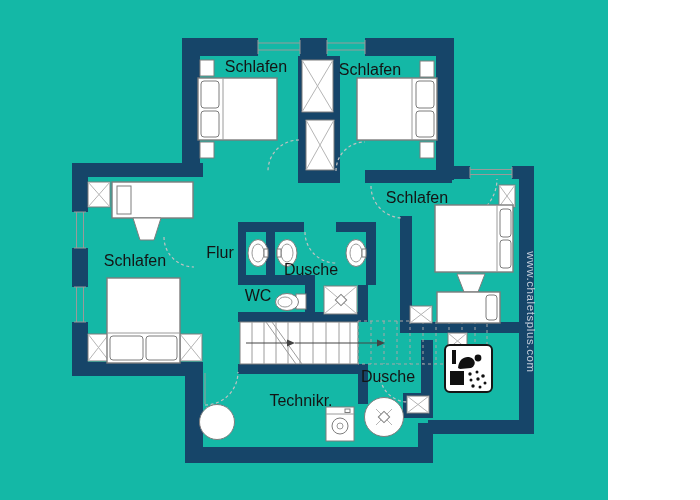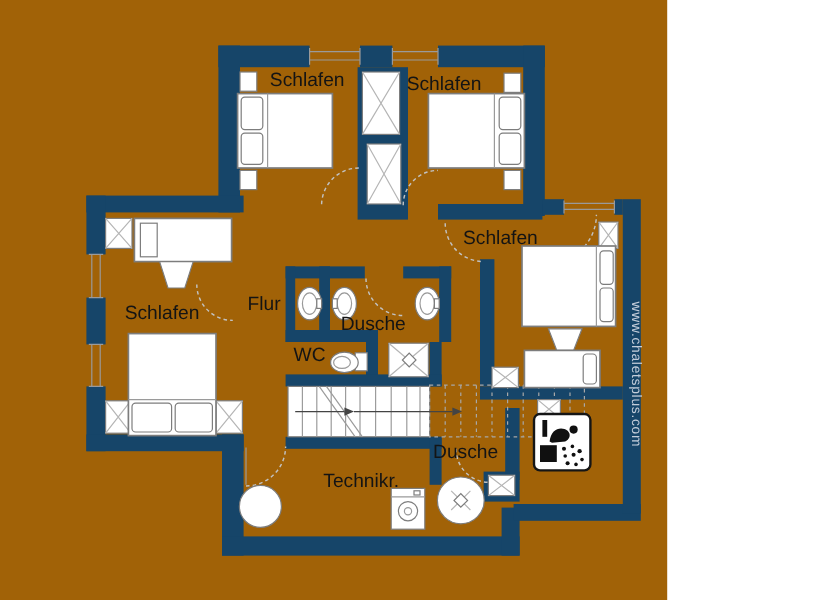--- a/index.html
+++ b/index.html
@@ -1,16 +1,16 @@
 <!DOCTYPE html>
 <html><head>
 <meta charset="utf-8">
 <style>
   html,body{margin:0;padding:0;background:#ffffff;}
-  #stage{position:relative;width:556px;height:500px;background:#a16207;overflow:hidden;
+  #stage{position:relative;width:608px;height:500px;background:#14b8a6;overflow:hidden;
          font-family:"Liberation Sans", sans-serif;}
   svg{position:absolute;left:0;top:0;}
   .wall{fill:var(--wall);}
   .furn{fill:#ffffff;stroke:var(--furn);stroke-width:1.4;}
   .furn2{fill:#ffffff;stroke:var(--furn);stroke-width:1;}
   .thin{stroke:var(--thin);stroke-width:1;fill:none;}
   .xline{stroke:#b5b5b5;stroke-width:1;fill:none;}
   .dash{stroke:var(--dash);stroke-width:1.2;fill:none;stroke-dasharray:3,2.6;}
   .tread{stroke:#9c9c9c;stroke-width:1;fill:none;}
   .treadDash{stroke:#a8a8a8;stroke-width:1;fill:none;stroke-dasharray:3,3;}

